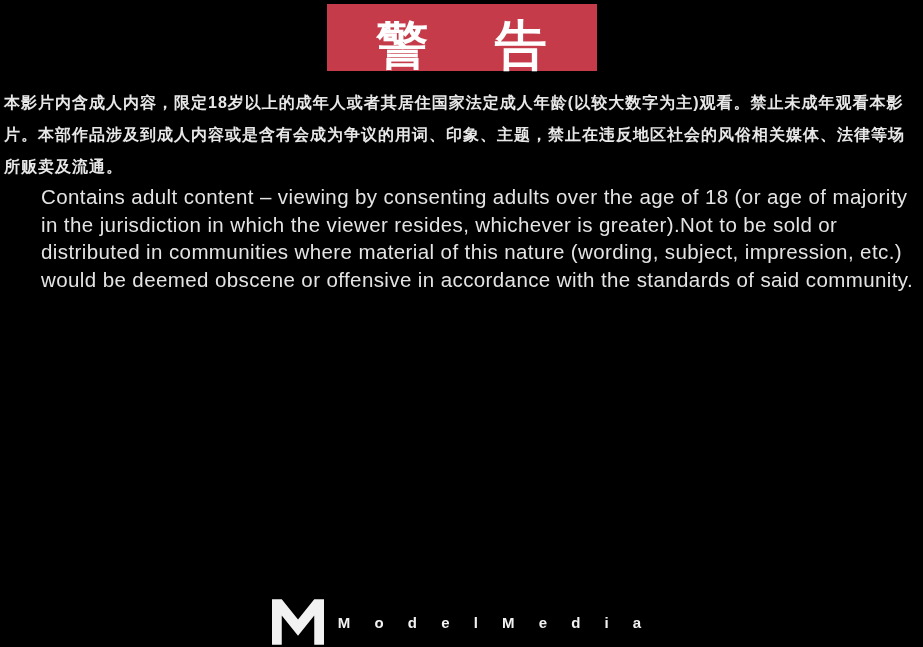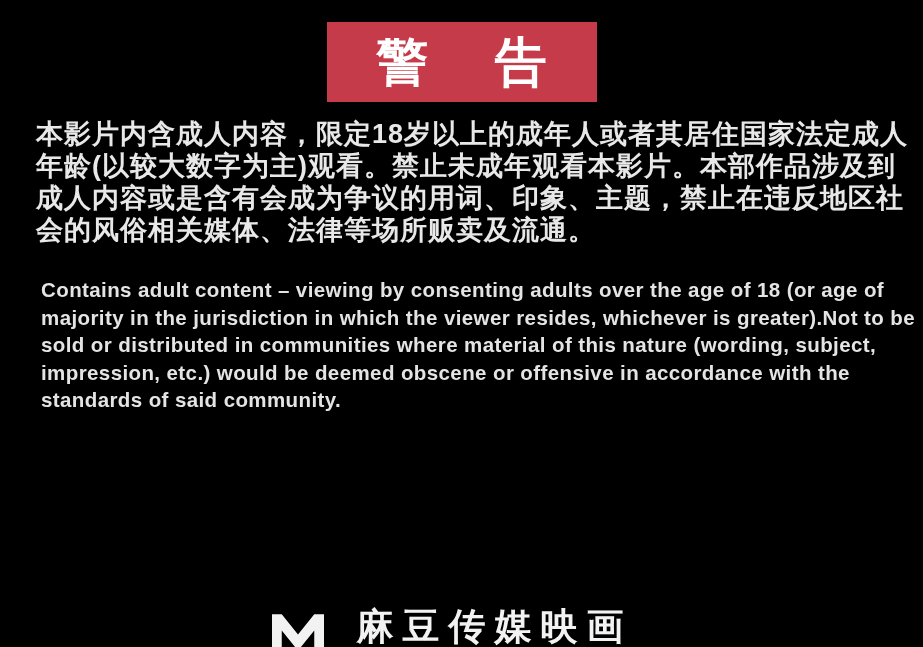--- a/index.html
+++ b/index.html
@@ -10,53 +10,51 @@
     position: relative;
   }
   .page {
     width: 923px;
     height: 647px;
     position: relative;
     background: #000000;
   }
   .warning-banner {
     width: 270px;
-    height: 80px;
-    margin: 22px auto 0 auto;
+    height: 67px;
+    margin: 4px auto 0 auto;
     background: #c53b4a;
     display: flex;
-    align-items: center;
+    align-items: flex-end;
     justify-content: center;
   }
   .warning-banner .banner-text {
     color: #ffffff;
     font-size: 52px;
     font-weight: bold;
     letter-spacing: 26px;
     text-indent: 26px; 
     line-height: 1;
     white-space: nowrap;
   }
   .disclaimer {
     color: #e8e8e8;
     text-align: left;
     padding: 0 3px 0 4px;
   }
   .para-zh {
     margin-top: 16px;
-    font-size: 27px;
+    font-size: 16px;
     font-weight: bold;
     line-height: 32px;
     letter-spacing: 1px;
-    margin-left: 32px;
   }
   .para-en {
-    margin-top: 30px;
     font-size: 20.5px;
-    font-weight: 700;
+    font-weight: 400;
     line-height: 27.5px;
     letter-spacing: 0.4px;
     color: #e4e4e4;
     padding-left: 41px;
   }
   .para-ja {
     margin-top: 22px;
     font-size: 21.5px;
     font-weight: 400;
     line-height: 28px;
@@ -114,18 +112,17 @@
   <div class="disclaimer para-zh">本影片内含成人内容，限定18岁以上的成年人或者其居住国家法定成人年龄(以较大数字为主)观看。禁止未成年观看本影片。本部作品涉及到成人内容或是含有会成为争议的用词、印象、主题，禁止在违反地区社会的风俗相关媒体、法律等场所贩卖及流通。</div>
 
   <div class="disclaimer para-en">Contains adult content – viewing by consenting adults over the age of 18 (or age of majority in the jurisdiction in which the viewer resides, whichever is greater).Not to be sold or distributed in communities where material of this nature (wording, subject, impression, etc.) would be deemed obscene or offensive in accordance with the standards of said community.</div>
 
 
   <div class="logo">
     <svg class="logo-m" viewBox="0 0 80 70">
       <path d="M0 0 H15 L40 31 L65 0 H80 V70 H65 V25 L40 56 L15 25 V70 H0 Z" fill="#f2f2f2"></path>
     </svg>
     <div class="logo-text-block">
-      <span class="logo-cjk">麻豆传媒映画</span>
       <span class="logo-en">M o d e l   M e d i a</span>
     </div>
   </div>
 
 </div>
 
 </body></html>

